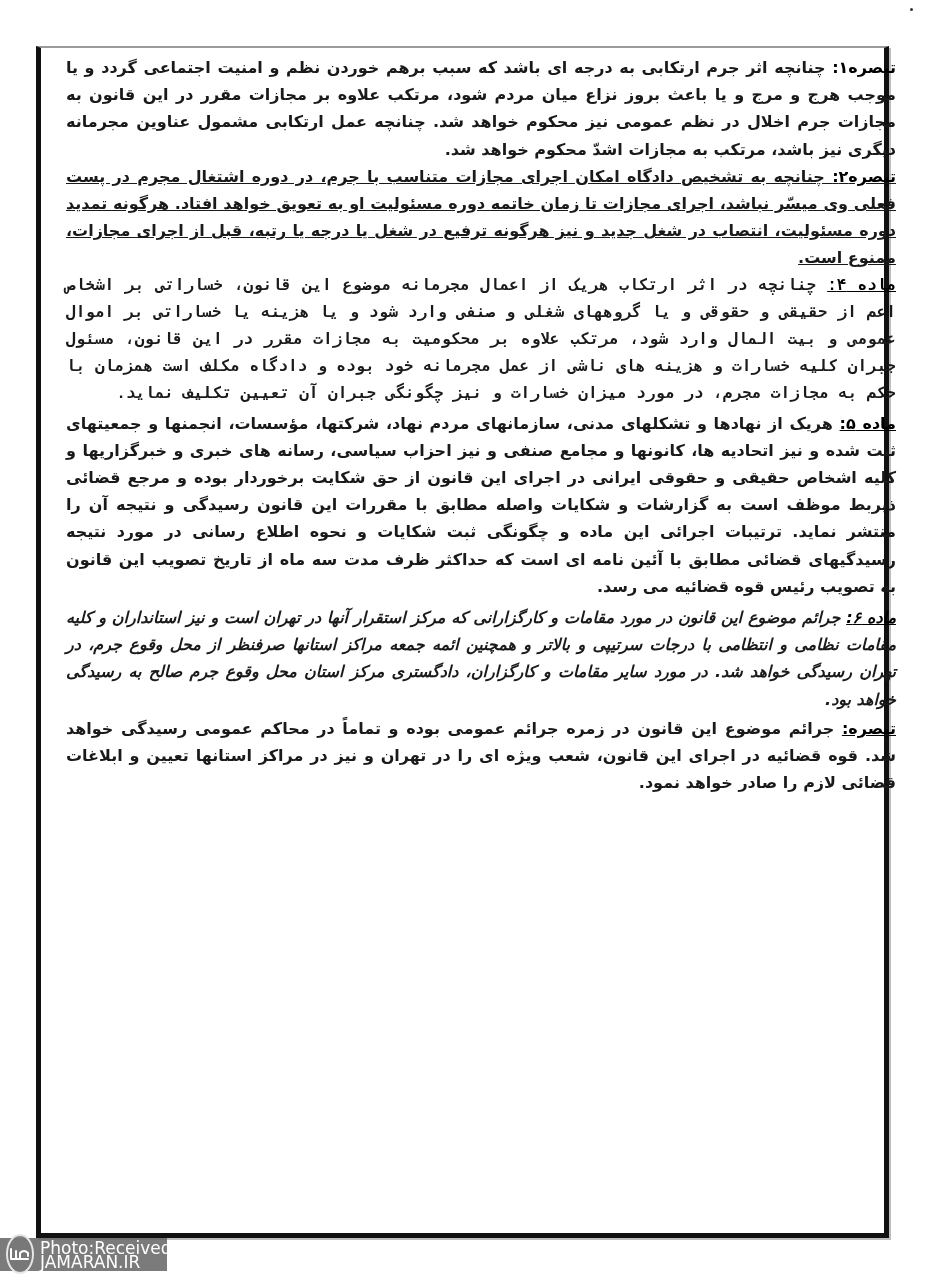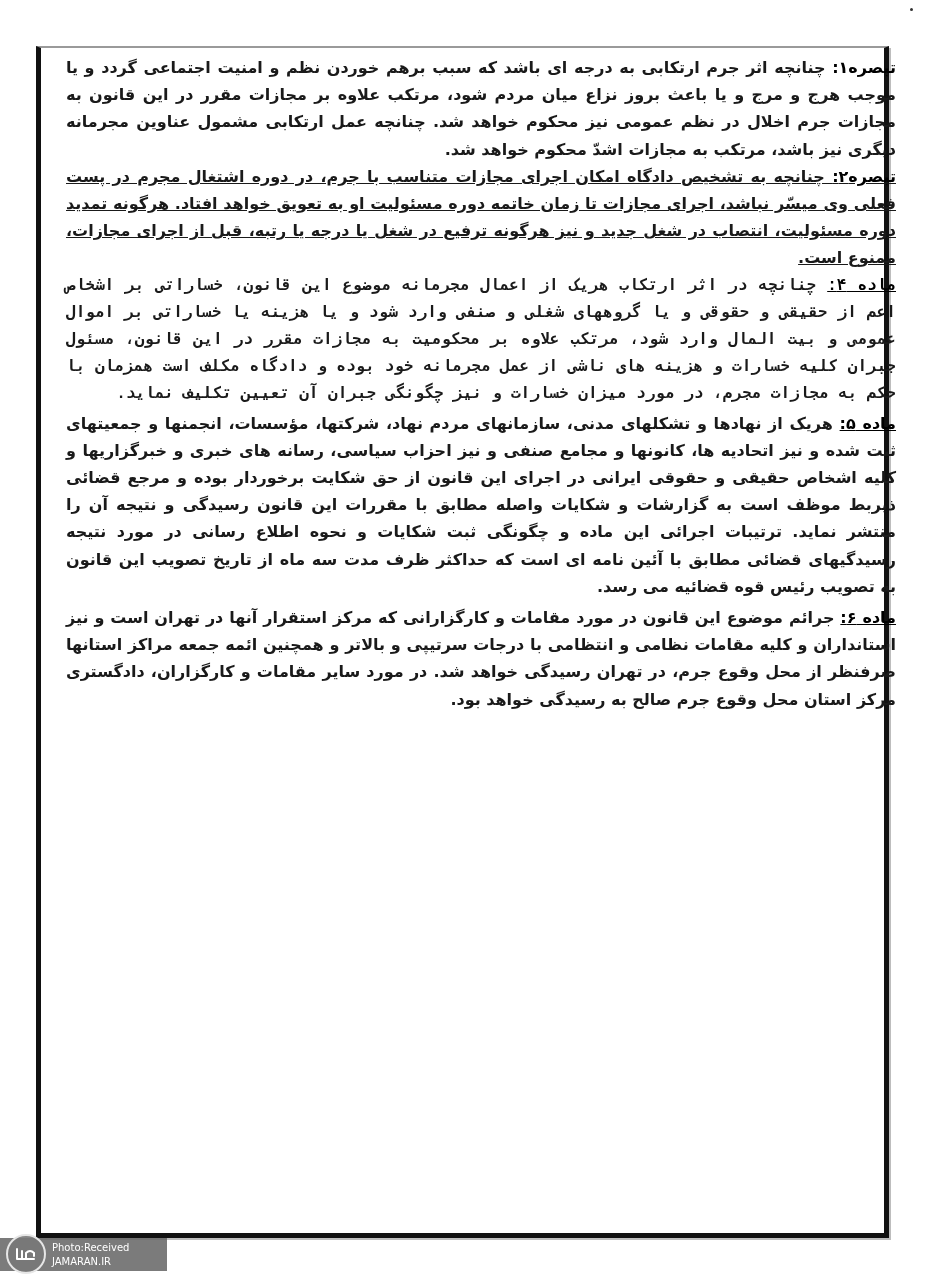--- a/index.html
+++ b/index.html
@@ -83,21 +83,21 @@
       align-items: center;
       justify-content: center;
       color: #fff;
       font-size: 14px;
       background: rgba(120,120,120,0.9);
     }
     .wm-text {
       margin-left: 6px;
       color: #ffffff;
       font-family: "DejaVu Sans", sans-serif;
-      font-size: 10px;
+      font-size: 17px;
       line-height: 14px;
     }
   </style>
 </head>
 <body>
 
 <div class="speck"></div>
 
 <div class="frame"></div>
 
@@ -107,22 +107,25 @@
   </p>
   <p class="para" style="margin-bottom:1px;text-decoration:underline;">
     <span class="label">تبصره۲:</span><span> چنانچه به تشخیص دادگاه امکان اجرای مجازات متناسب با جرم، در دوره اشتغال مجرم در پست فعلی وی میسّر نباشد، اجرای مجازات تا زمان خاتمه دوره مسئولیت او به تعویق خواهد افتاد. هرگونه تمدید دوره مسئولیت، انتصاب در شغل جدید و نیز هرگونه ترفیع در شغل یا درجه یا رتبه، قبل از اجرای مجازات، ممنوع است.</span>
   </p>
   <p class="para" style="margin-bottom:1px;font-family:Liberation Mono, monospace;">
     <span class="label underline">ماده ۴:</span><span> چنانچه در اثر ارتکاب هریک از اعمال مجرمانه موضوع این قانون، خساراتی بر اشخاص اعم از حقیقی و حقوقی و یا گروههای شغلی و صنفی وارد شود و یا هزینه یا خساراتی بر اموال عمومی و بیت المال وارد شود، مرتکب علاوه بر محکومیت به مجازات مقرر در این قانون، مسئول جبران کلیه خسارات و هزینه های ناشی از عمل مجرمانه خود بوده و دادگاه مکلف است همزمان با حکم به مجازات مجرم، در مورد میزان خسارات و نیز چگونگی جبران آن تعیین تکلیف نماید.</span>
   </p>
   <p class="para" style="margin-bottom:4px;">
     <span class="label underline">ماده ۵:</span><span> هریک از نهادها و تشکلهای مدنی، سازمانهای مردم نهاد، شرکتها، مؤسسات، انجمنها و جمعیتهای ثبت شده و نیز اتحادیه ها، کانونها و مجامع صنفی و نیز احزاب سیاسی، رسانه های خبری و خبرگزاریها و کلیه اشخاص حقیقی و حقوقی ایرانی در اجرای این قانون از حق شکایت برخوردار بوده و مرجع قضائی ذیربط موظف است به گزارشات و شکایات واصله مطابق با مقررات این قانون رسیدگی و نتیجه آن را منتشر نماید. ترتیبات اجرائی این ماده و چگونگی ثبت شکایات و نحوه اطلاع رسانی در مورد نتیجه رسیدگیهای قضائی مطابق با آئین نامه ای است که حداکثر ظرف مدت سه ماه از تاریخ تصویب این قانون به تصویب رئیس قوه قضائیه می رسد.</span>
   </p>
-  <p class="para" style="margin-bottom:2px;">
+  <p class="para" style="margin-bottom:2px;font-style:italic;">
     <span class="label underline">ماده ۶:</span><span> جرائم موضوع این قانون در مورد مقامات و کارگزارانی که مرکز استقرار آنها در تهران است و نیز استانداران و کلیه مقامات نظامی و انتظامی با درجات سرتیپی و بالاتر و همچنین ائمه جمعه مراکز استانها صرفنظر از محل وقوع جرم، در تهران رسیدگی خواهد شد. در مورد سایر مقامات و کارگزاران، دادگستری مرکز استان محل وقوع جرم صالح به رسیدگی خواهد بود.</span>
+  </p>
+  <p class="para">
+    <span class="label underline">تبصره:</span><span> جرائم موضوع این قانون در زمره جرائم عمومی بوده و تماماً در محاکم عمومی رسیدگی خواهد شد. قوه قضائیه در اجرای این قانون، شعب ویژه ای را در تهران و نیز در مراکز استانها تعیین و ابلاغات قضائی لازم را صادر خواهد نمود.</span>
   </p>
 </div>
 
 <div class="watermark">
   <div class="wm-logo">
     <svg width="24" height="20" viewBox="0 0 24 20">
       <path d="M3 15 L3 5 M3 15 L20 15 M8 15 L8 7 M12 15 L12 9 Q16 5 20 9 L20 12" stroke="#ffffff" stroke-width="2" fill="none" stroke-linecap="round"></path>
     </svg>
   </div>
   <div class="wm-text">

